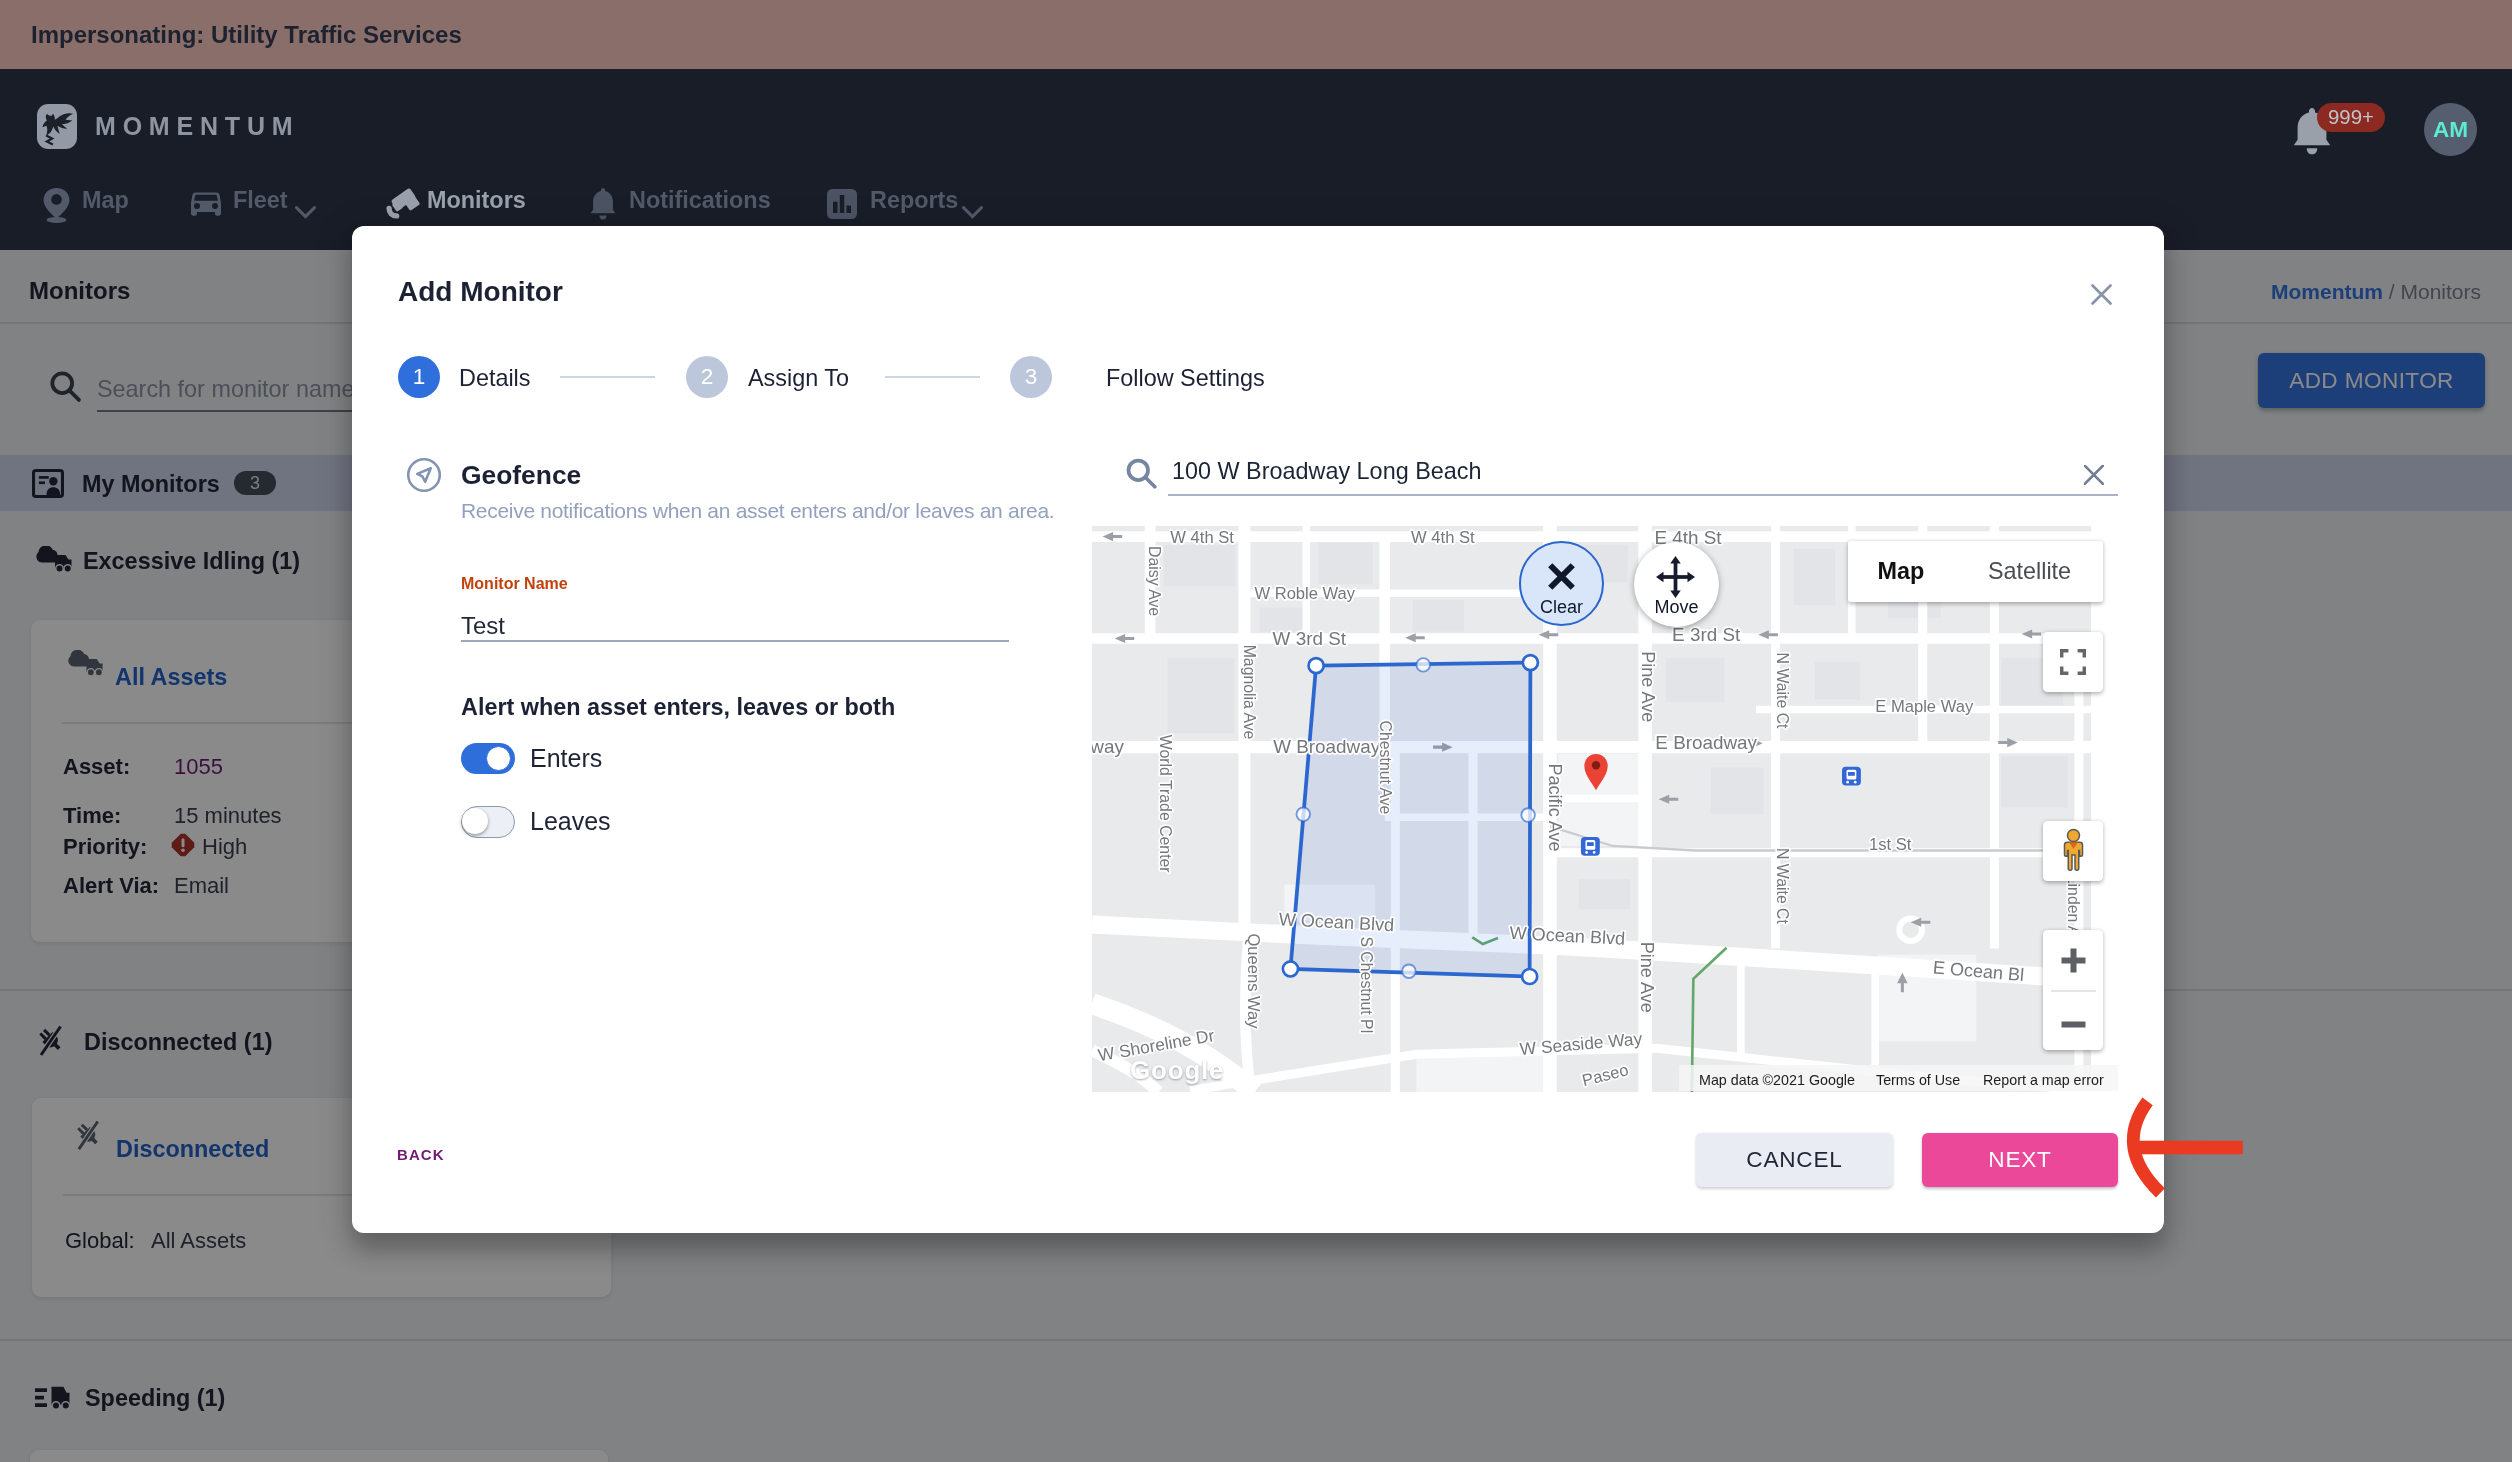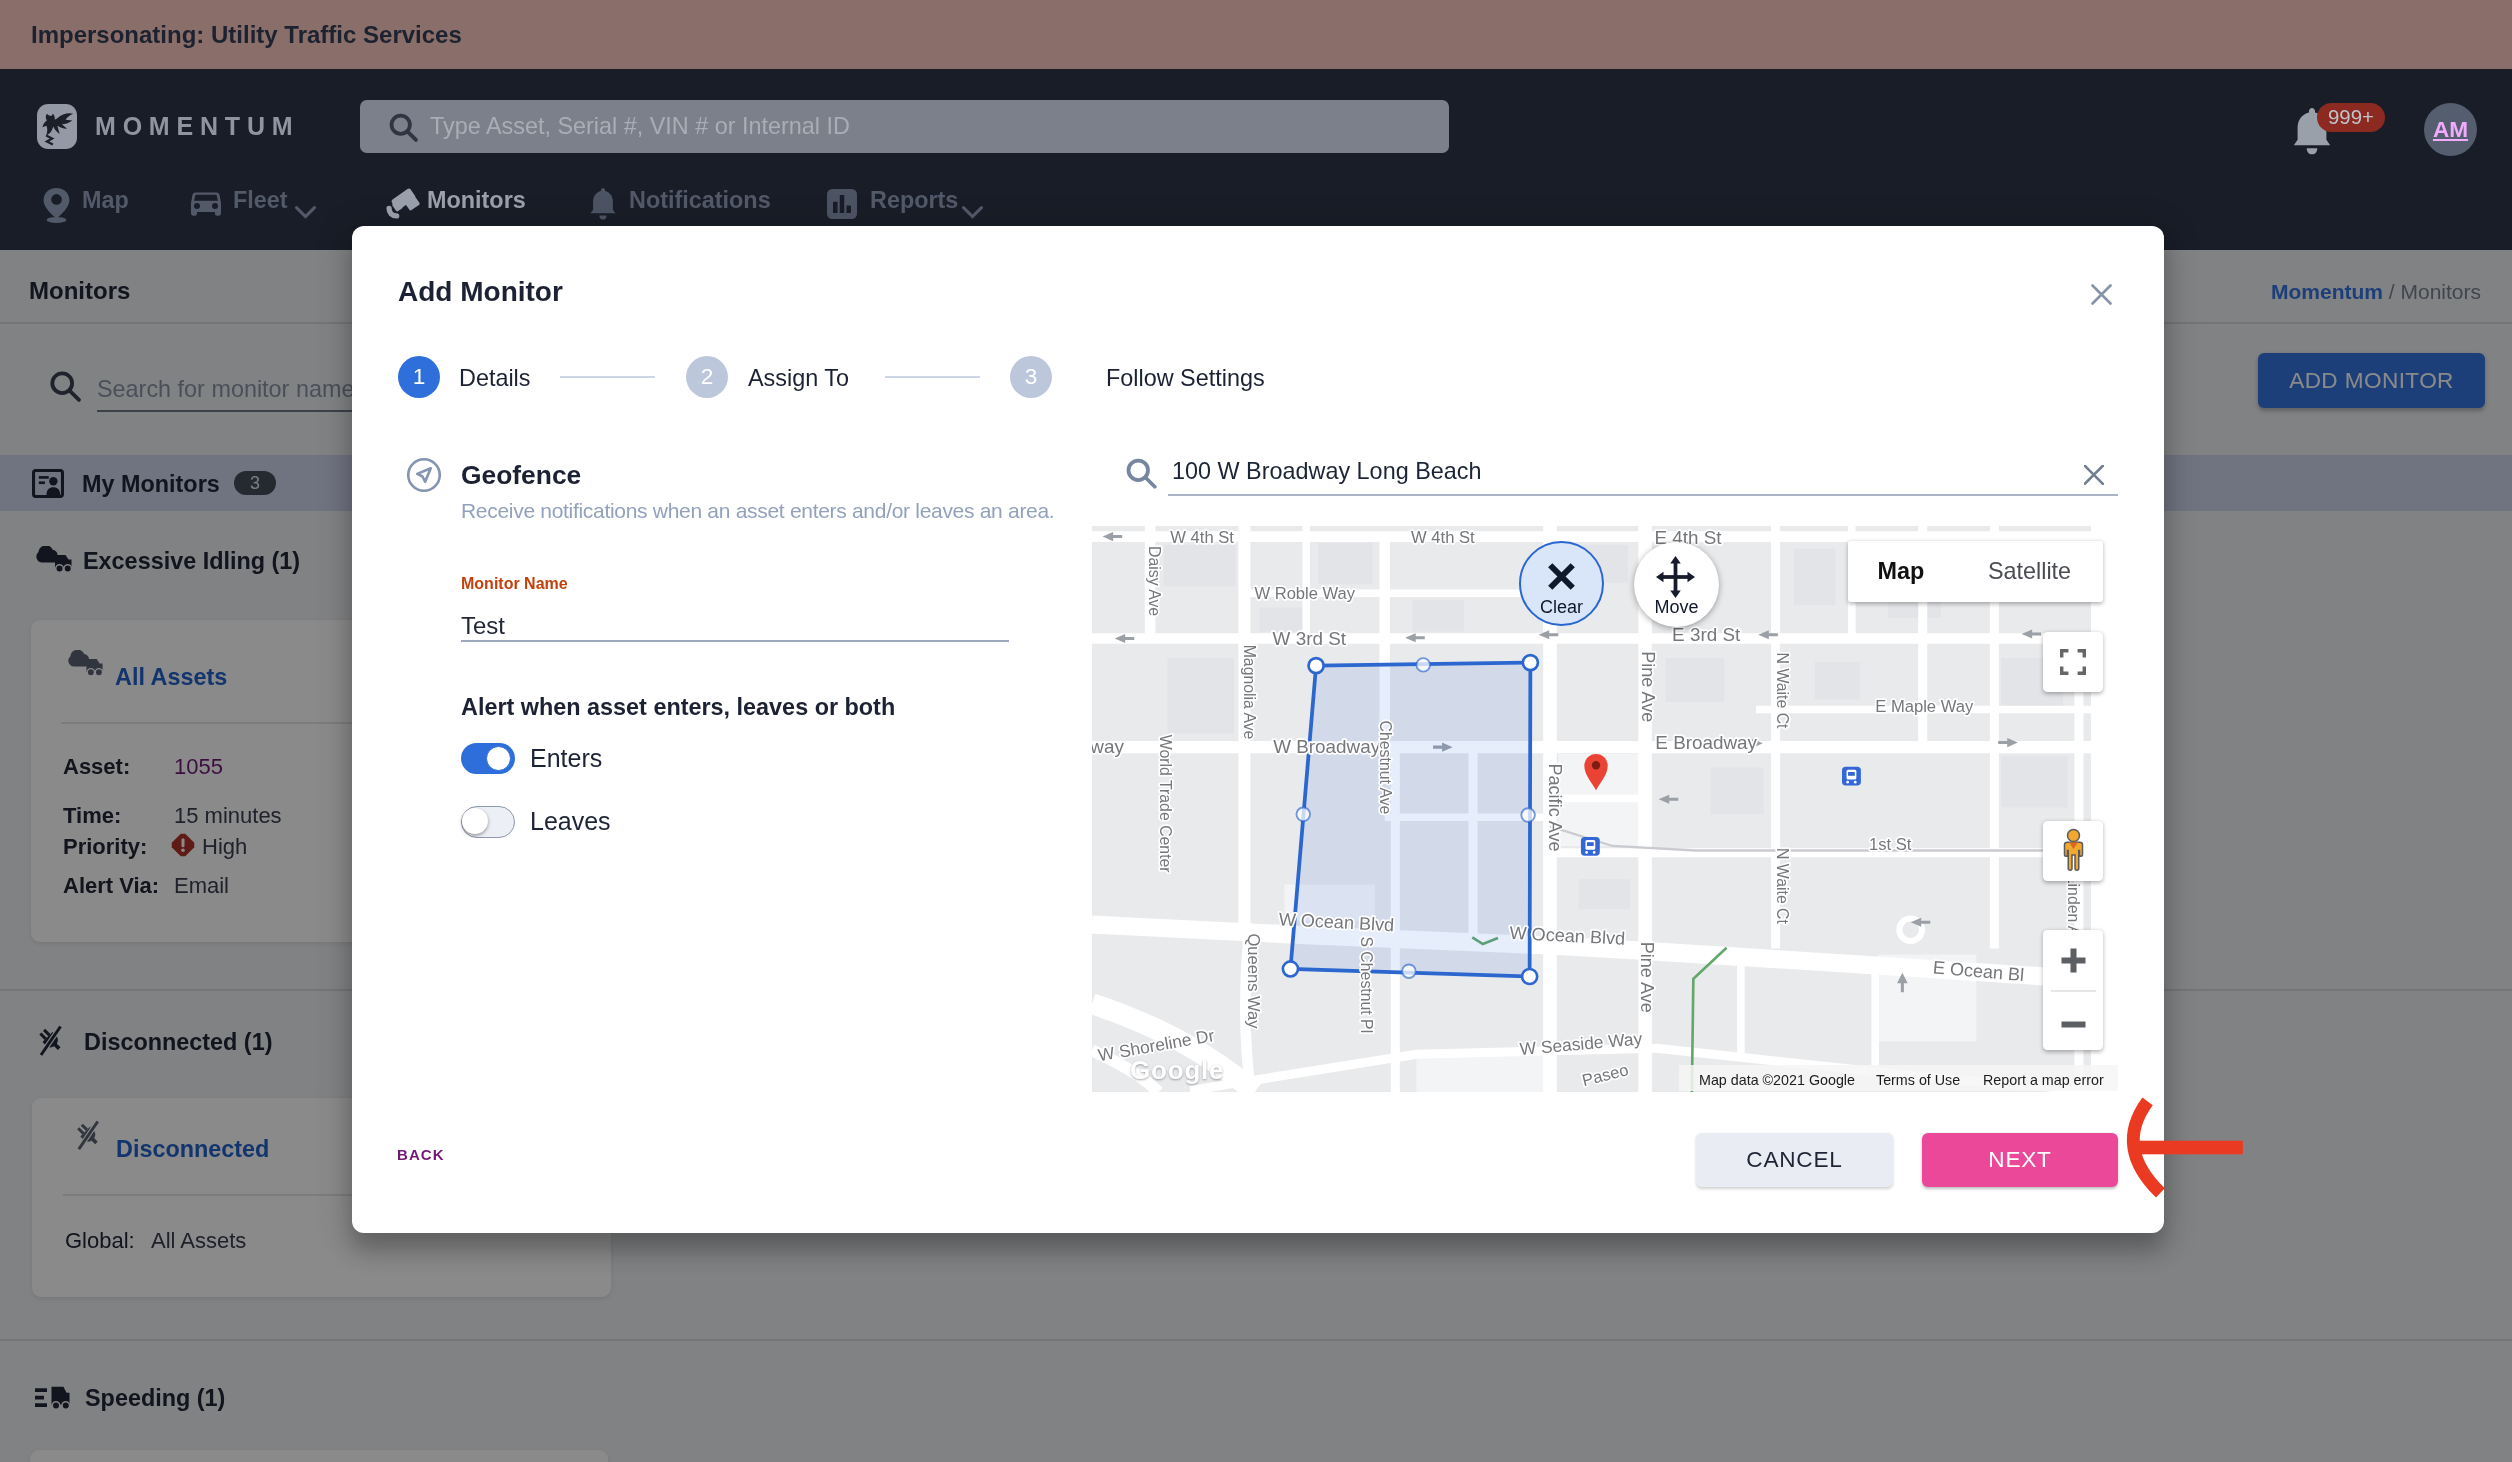--- a/index.html
+++ b/index.html
@@ -8,21 +8,21 @@
   .abs { position:absolute; }
   
   #impbar { left:0; top:0; width:2512px; height:69px; background:#8a6e69; }
   #impbar span { position:absolute; left:31px; top:21px; font-size:24px; font-weight:700; color:#1d2230; }
   #header { left:0; top:69px; width:2512px; height:181px; background:#191d27; }
   #logoicon { left:37px; top:35px; width:40px; height:45px; background:#939aa6; border-radius:11.3px; }
   #logotext { left:95px; top:35px; font-size:25px; font-weight:700; letter-spacing:6.8px; color:#8e95a1; line-height:45px; }
   #hsearch { left:360px; top:31px; width:1089px; height:53px; background:#7b808a; border-radius:6.8px; }
   #hsearch span { position:absolute; left:70px; top:13px; font-size:23.4px; font-weight:500; color:#a9aeb6; }
   #badge { left:2317px; top:34px; width:68px; height:29px; background:#8c2a21; border-radius:15px; text-align:center; line-height:29px; font-size:20.4px; color:#bfc4cb; }
-  #avatar { left:2424px; top:34px; width:53px; height:53px; border-radius:50%; background:#555e6e; text-align:center; line-height:53px; font-size:22.6px; font-weight:700; color:#f0abfc;text-decoration:underline; }
+  #avatar { left:2424px; top:34px; width:53px; height:53px; border-radius:50%; background:#555e6e; text-align:center; line-height:53px; font-size:22.6px; font-weight:700; color:#5eead4; }
   
   #content { left:0; top:250px; width:2512px; height:1213px; background:#eef0f3; }
   .ctext { position:absolute; color:#232739; }
   .divider { position:absolute; left:0; width:2512px; height:1.5px; background:#d7d9dd; }
   .card { position:absolute; background:#fff; border-radius:9px; box-shadow:0 1.5px 4.5px rgba(0,0,0,0.08); }
   
   #overlay { left:0; top:250px; width:2512px; height:1213px; background:rgba(0,0,0,0.46); }
   
   #modal { left:352px; top:226px; width:1812px; height:1007px; background:#fff; border-radius:12px;
            box-shadow:0 16.6px 22.6px rgba(0,0,0,0.22), 0 6.8px 35px 6px rgba(0,0,0,0.12); }
@@ -36,27 +36,20 @@
   </div>
 
 <div id="header" class="abs">
   <div id="logoicon" class="abs">
     <svg width="40" height="45" viewBox="0 0 53 60">
       <path d="M21 13 C23 15 24 18 23.5 21 L27 19 C33 13 42 11 48 13 C43 15 40 18 38 21 L47 22 C42 26 37 27 33 27 L40 33 C34 33 30 31 27 29 L30 40 C26 37 23 34 21.5 30 C20 36 17 40 12 42 C14 37 14 33 12.5 29 L7 31 C8 27 10 24 13 22 C11 19 11 16 13 13 C15 15 17 16 19 16 Z" fill="#1b2029"></path>
       <path d="M12 42 L20 46 L13 50 L21 54" stroke="#1b2029" stroke-width="3" fill="none"></path>
     </svg>
   </div>
   <div id="logotext" class="abs">MOMENTUM</div>
-  <div id="hsearch" class="abs">
-    <svg style="position:absolute;left:27px;top:11.3px" width="32" height="32" viewBox="0 0 42 42">
-      <circle cx="18" cy="18" r="12" fill="none" stroke="#2f3542" stroke-width="5"></circle>
-      <line x1="27" y1="27" x2="38" y2="38" stroke="#2f3542" stroke-width="5" stroke-linecap="round"></line>
-    </svg>
-    <span>Type Asset, Serial #, VIN # or Internal ID</span>
-  </div>
   <svg class="abs" style="left:2293px;top:39px" width="38" height="47" viewBox="0 0 50 62">
     <path d="M25 0 C27 0 29 2 29 4 L29 6 C38 8 44 16 44 26 L44 42 L49 49 L1 49 L6 42 L6 26 C6 16 12 8 21 6 L21 4 C21 2 23 0 25 0 Z" fill="#99a0aa"></path>
     <path d="M18 53 L32 53 C32 58 29 61 25 61 C21 61 18 58 18 53 Z" fill="#99a0aa"></path>
   </svg>
   <div id="badge" class="abs">999+</div>
   <div id="avatar" class="abs">AM</div>
 
   <svg class="abs" style="left:42px;top:119px" width="29" height="35" viewBox="0 0 38 46">
     <path d="M19 0 C9 0 2 7 2 16 C2 27 19 40 19 40 C19 40 36 27 36 16 C36 7 29 0 19 0 Z M19 22 A7 7 0 1 1 19 8 A7 7 0 1 1 19 22 Z" fill="#525a6a"></path>
     <ellipse cx="19" cy="42" rx="13" ry="4" fill="#525a6a"></ellipse>

